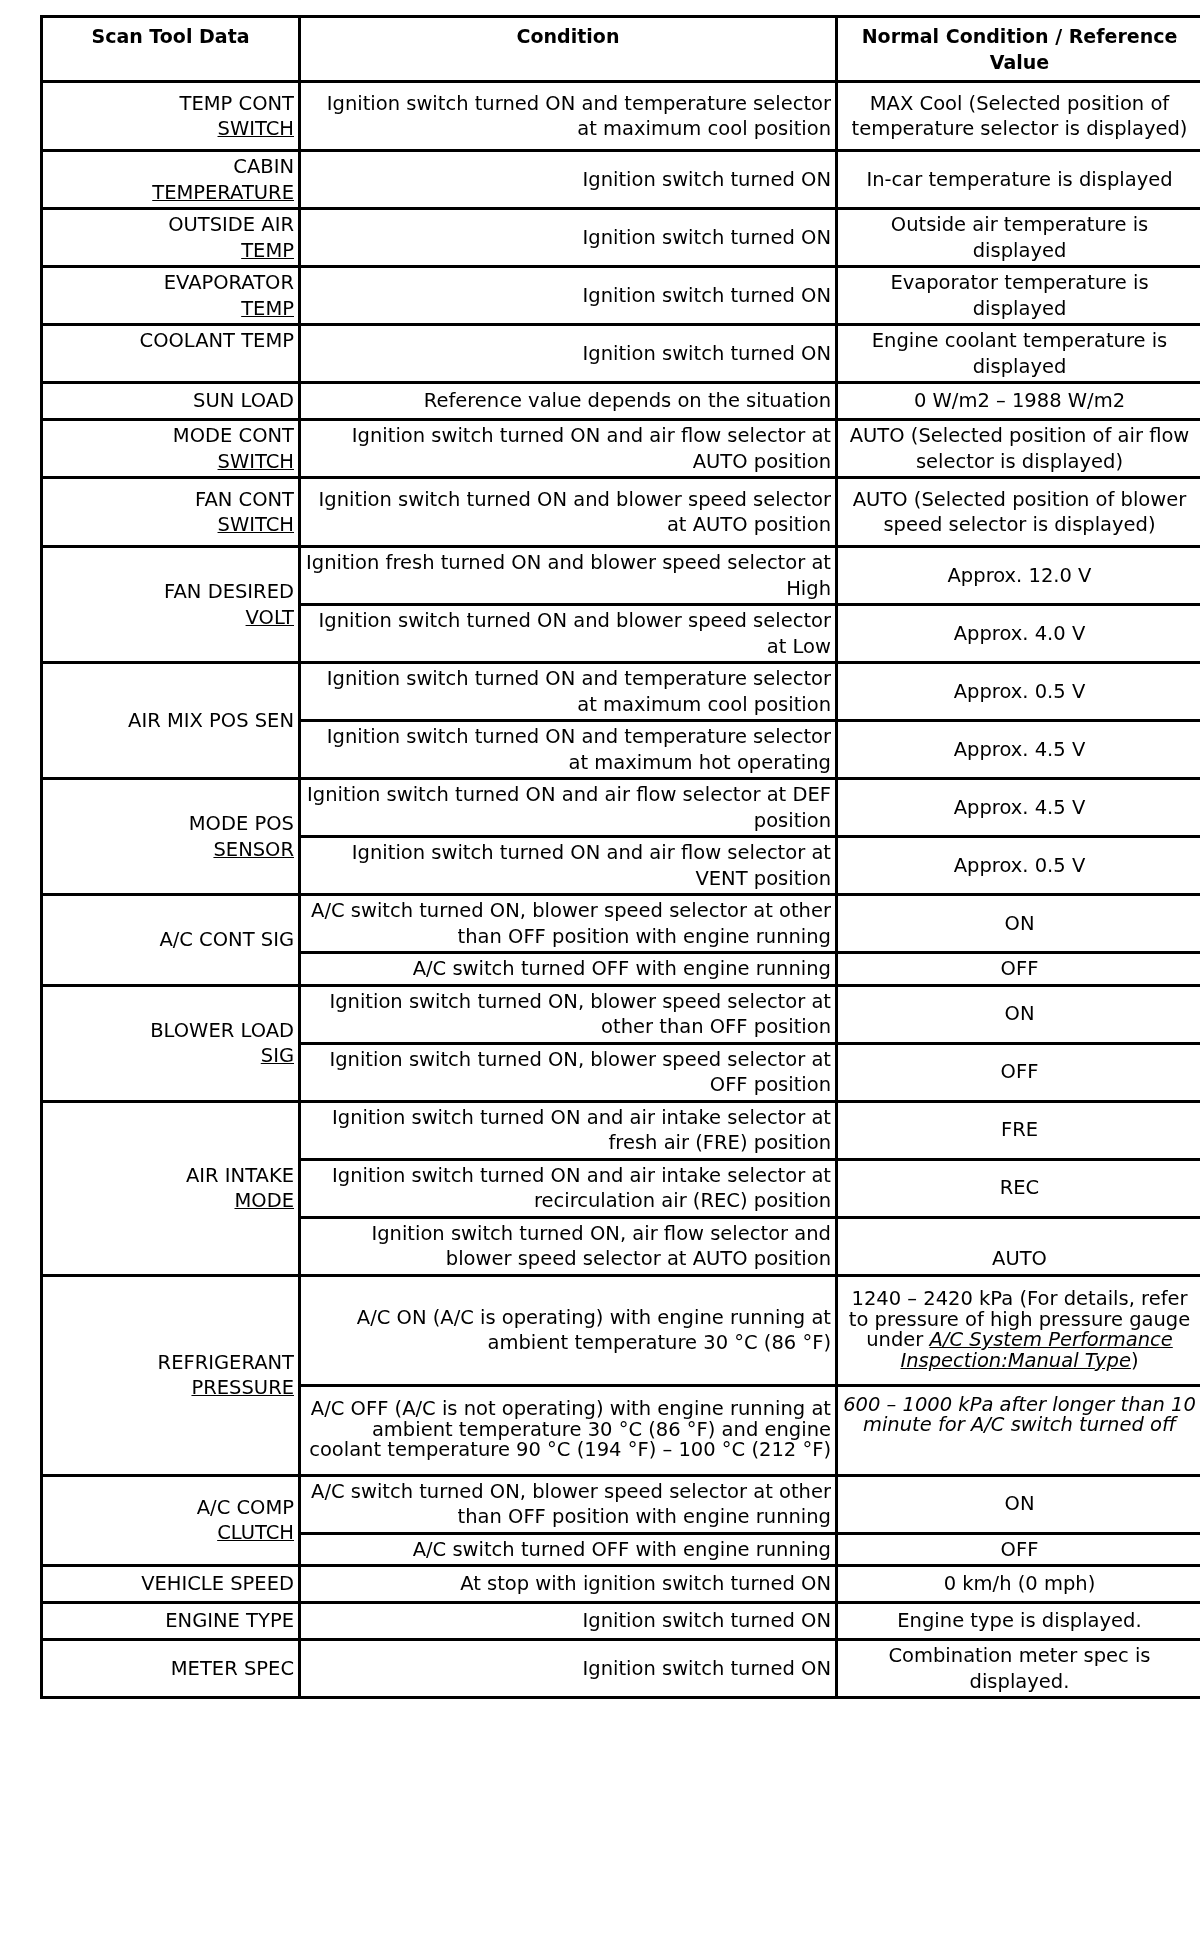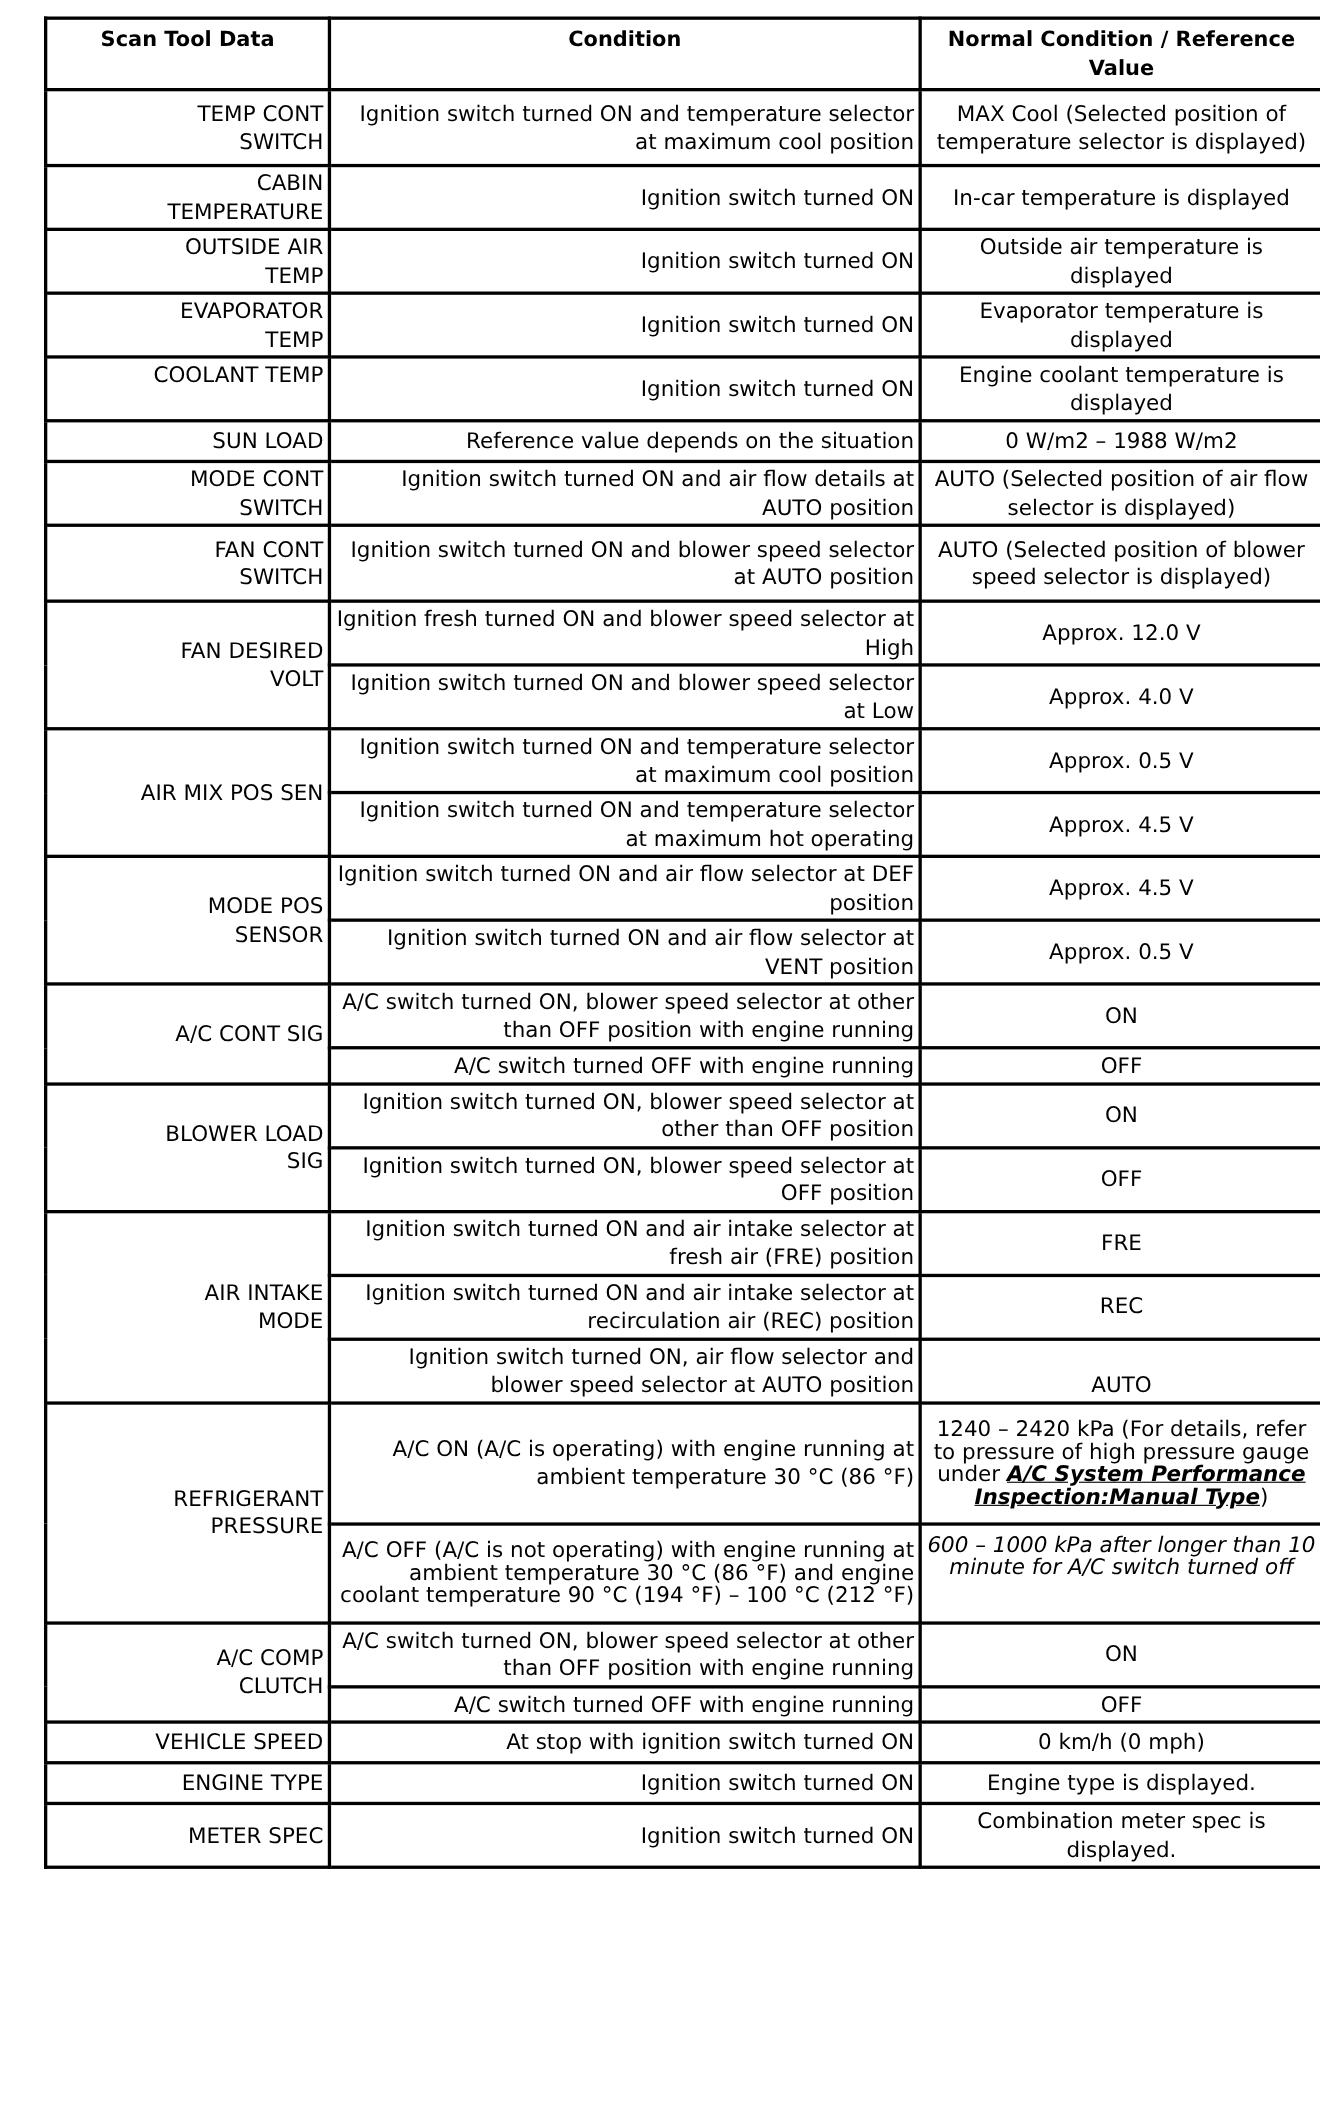--- a/index.html
+++ b/index.html
@@ -39,26 +39,26 @@
     height: 54px;
   }
   col.c1 { width: 258px; }
   col.c2 { width: 537px; }
   col.c3 { width: 366px; }
   td.item {
     text-align: right;
     padding-left: 4px;
   }
   td.item .l1 { display: block; padding-left: 44px; }
-  td.item .l2 { display: block; }
+  td.item .l2 { display: block; text-decoration: underline; }
   td.cond { text-align: right; }
   td.val { text-align: center; }
   td.val.bottom { vertical-align: bottom; }
   .link {
-    font-weight: bold;
+    font-weight: normal;
     font-style: italic;
     text-decoration: underline;
     text-align: center;
   }
 </style>
 </head>
 <body>
 
 <table class="spec">
   <colgroup>
@@ -125,21 +125,21 @@
         </td>
       <td class="cond">Reference value depends on the situation</td>
       <td class="val">0 W/m2 – 1988 W/m2</td>
     </tr>
 
     <tr style="height:57px">
       <td class="item">
           <span class="l1" style="padding-left:36px">MODE CONT</span>
           <span class="l2">SWITCH</span>
         </td>
-      <td class="cond">Ignition switch turned ON and air flow details at AUTO position</td>
+      <td class="cond">Ignition switch turned ON and air flow selector at AUTO position</td>
       <td class="val">AUTO (Selected position of air flow selector is displayed)</td>
     </tr>
 
     <tr style="height:69px">
       <td class="item">
           <span class="l1">FAN CONT</span>
           <span class="l2">SWITCH</span>
         </td>
       <td class="cond">Ignition switch turned ON and blower speed selector at AUTO position</td>
       <td class="val">AUTO (Selected position of blower speed selector is displayed)</td>

